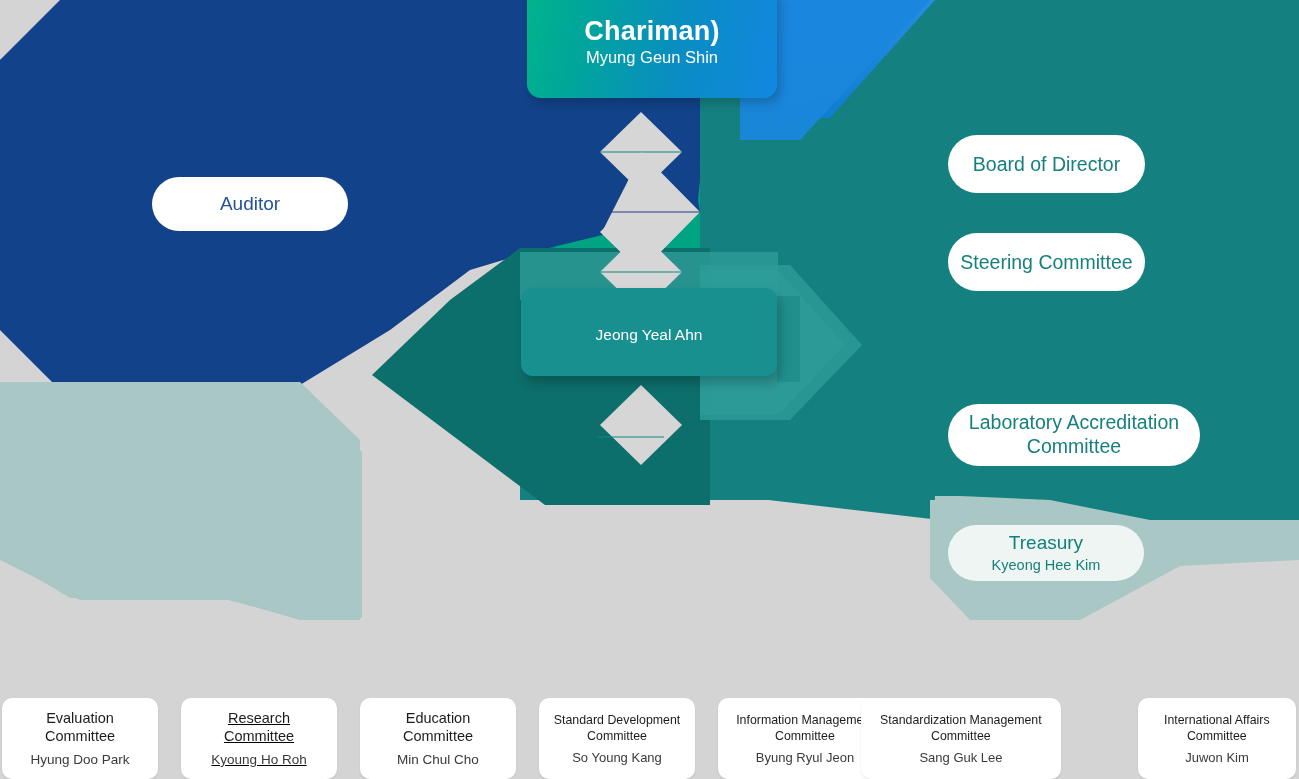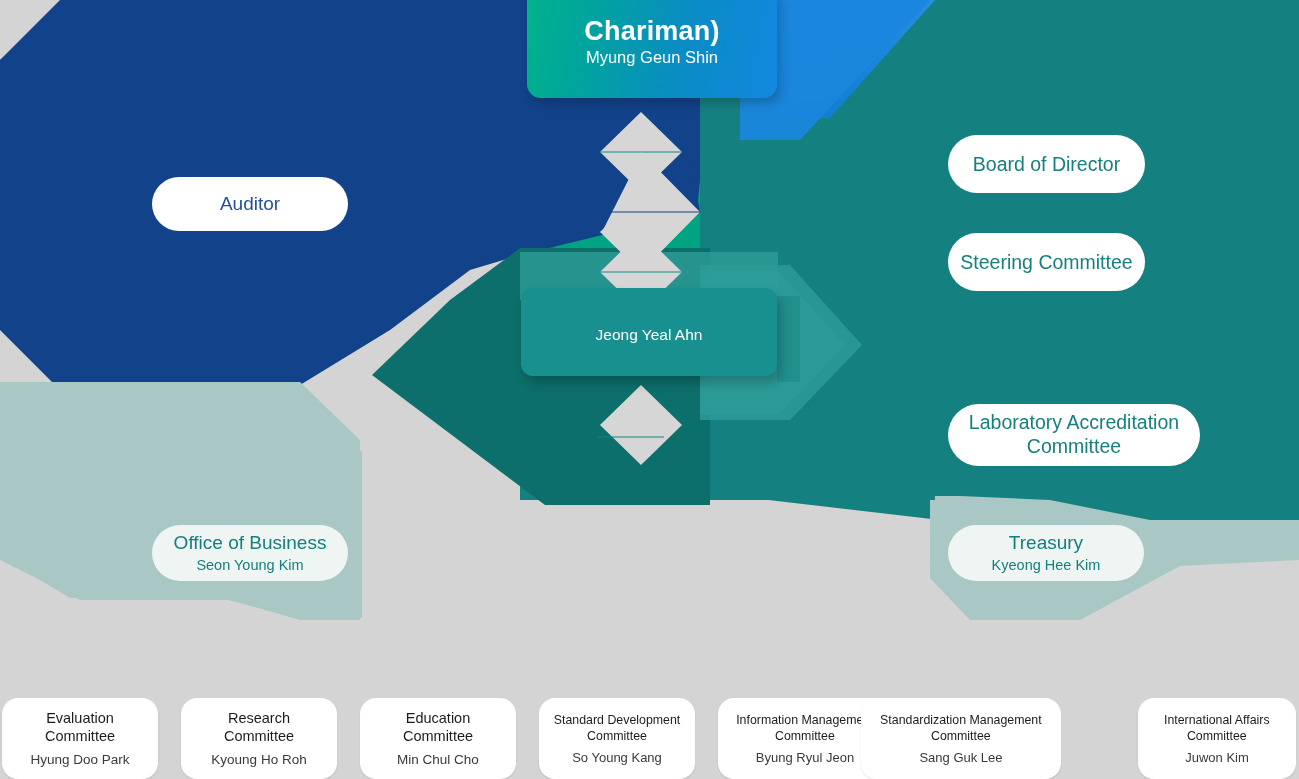--- a/index.html
+++ b/index.html
@@ -141,21 +141,21 @@
     position: absolute;
     left: 0; top: 698px;
     width: 1299px; height: 81px;
   }
   .committee {
     position: absolute;
     top: 0;
     height: 81px;
     box-sizing: border-box;
     background: #ffffff;
-    border-radius: 16px;
+    border-radius: 10px;
     display: flex;
     flex-direction: column;
     align-items: center;
     justify-content: center;
     text-align: center;
     box-shadow: 0 1px 2px rgba(0,0,0,0.10);
   }
   .committee .c-title {
     color: #1c1c1c;
     font-size: 14.5px;
@@ -272,39 +272,35 @@
   </div>
 
   <div class="node pill-white" id="node-steering">
     <span class="title">Steering Committee</span>
   </div>
 
   <div class="node pill-white" id="node-lab-accred">
     <span class="title">Laboratory Accreditation Committee</span>
   </div>
 
-  <div class="node pill-pale" id="node-office-business">
-    <span class="title">Office of Business</span>
-    <span class="person">Seon Young Kim</span>
-  </div>
 
   <div class="node pill-pale" id="node-treasury">
     <span class="title">Treasury</span>
     <span class="person">Kyeong Hee Kim</span>
   </div>
 
   <div id="committee-row">
 
     <div class="committee" style="left:2px;width:156px;">
       <span class="c-title">Evaluation
 Committee</span>
       <span class="c-person">Hyung Doo Park</span>
     </div>
 
-    <div class="committee" style="left:181px;width:156px;">
+    <div class="committee" style="left:181px;width:156px;text-decoration:underline;">
       <span class="c-title">Research
 Committee</span>
       <span class="c-person">Kyoung Ho Roh</span>
     </div>
 
     <div class="committee" style="left:360px;width:156px;">
       <span class="c-title">Education
 Committee</span>
       <span class="c-person">Min Chul Cho</span>
     </div>

